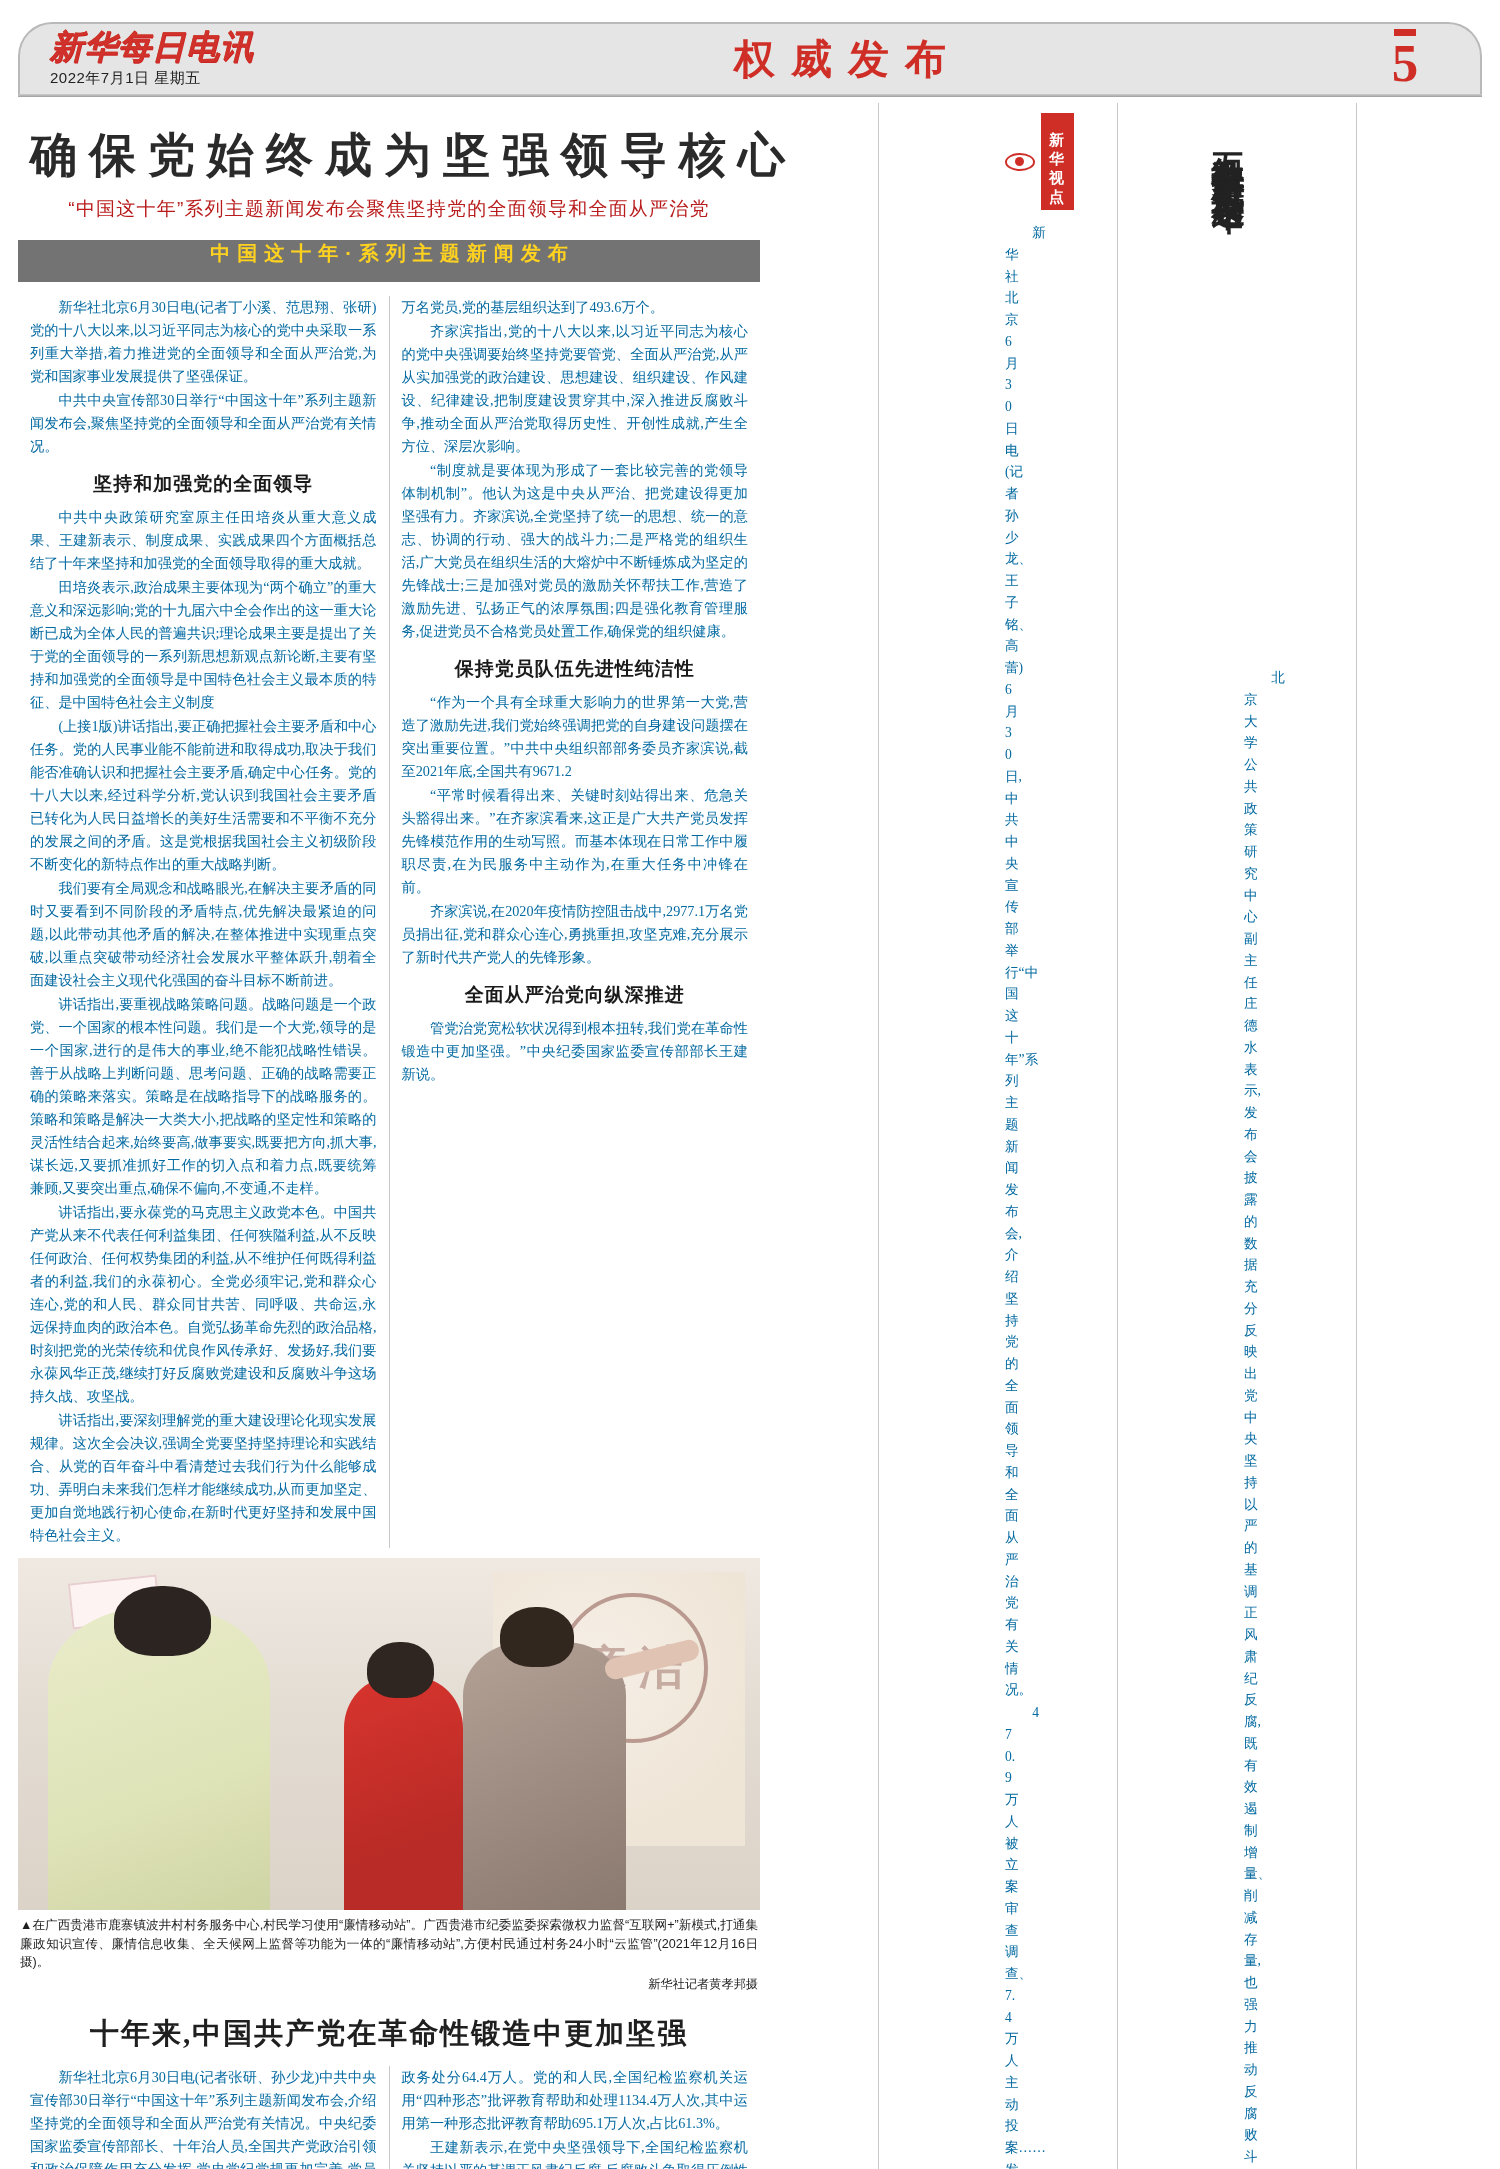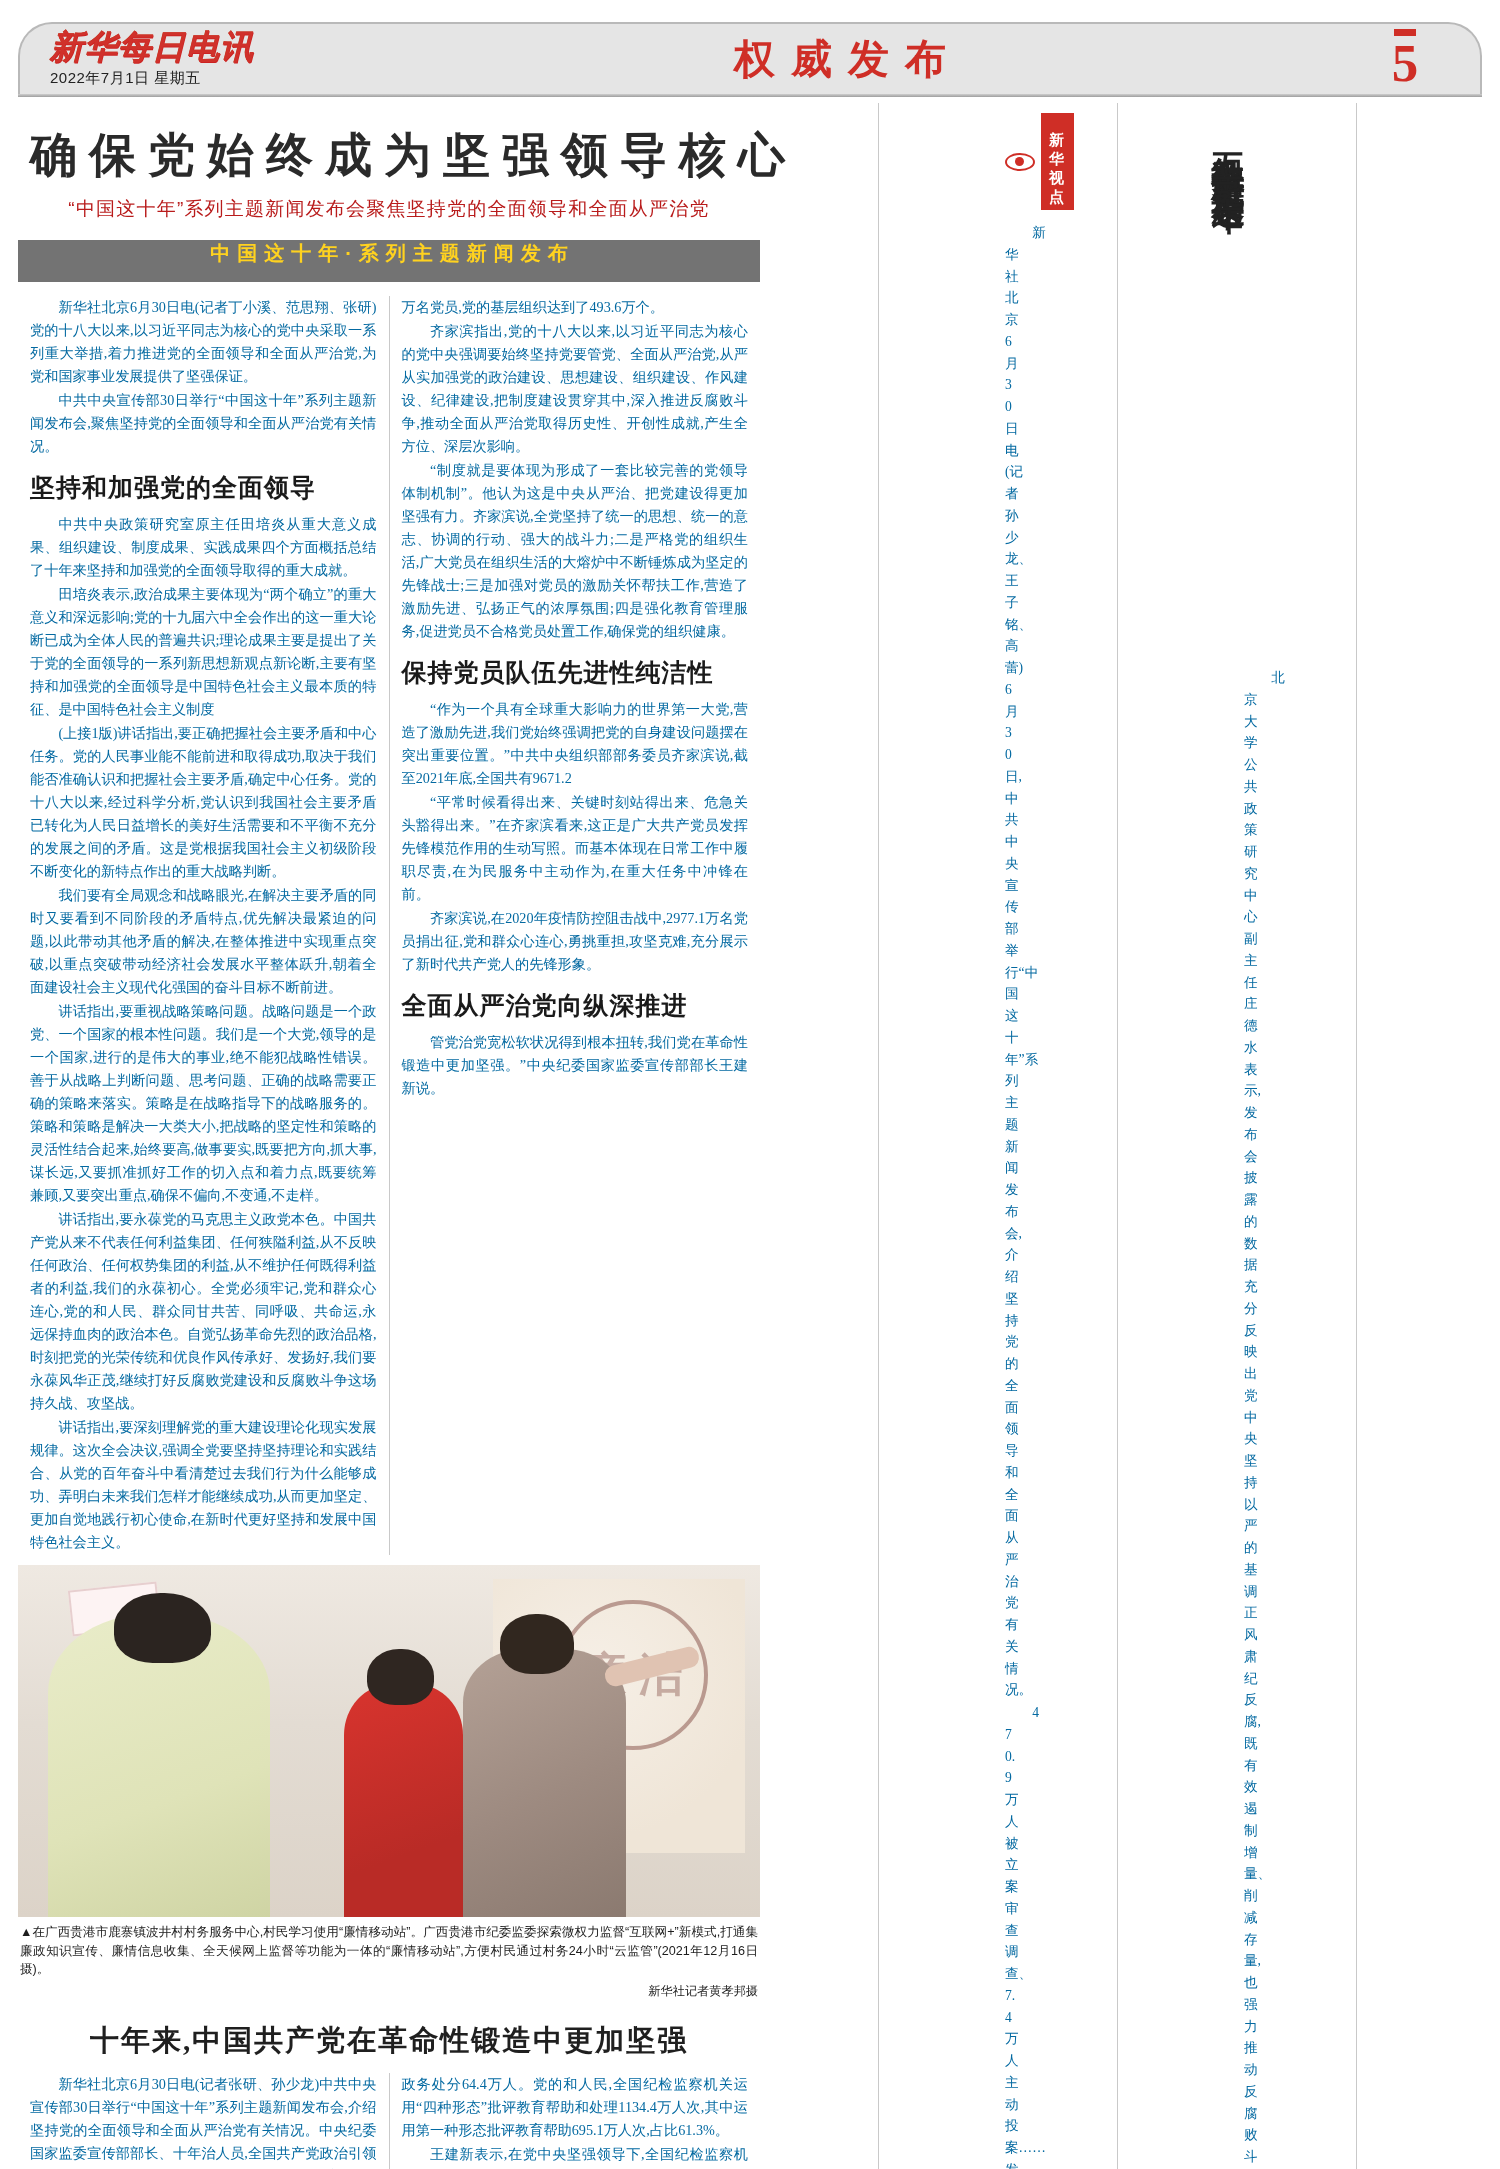--- a/index.html
+++ b/index.html
@@ -116,21 +116,22 @@
     text-indent: 2em;
     color: #0369a1;
     margin-bottom: 1px;
     word-break: break-all;
   }
   p.art.noind { text-indent: 0; }
 
   h3.sub {
     font-family: "Liberation Sans", sans-serif;
     font-weight: 700;
-    font-size: 25px;
+    font-size: 19px;
+    text-align: center;
     color: #1a1a1a;
     margin: 13px 0 9px 0;
     letter-spacing: 1px;
   }
 
   
   .photo-wrap { margin: 10px 0 4px 0; }
   .photo {
     width: 100%; height: 352px;
     position: relative; overflow: hidden;
@@ -259,21 +260,21 @@
       <div class="redbanner">
         <span>中国这十年·系列主题新闻发布</span>
       </div>
 
       <div class="two-col-flow">
 
         <div class="flowcol">
           <p class="art">新华社北京6月30日电(记者丁小溪、范思翔、张研)党的十八大以来,以习近平同志为核心的党中央采取一系列重大举措,着力推进党的全面领导和全面从严治党,为党和国家事业发展提供了坚强保证。</p>
           <p class="art">中共中央宣传部30日举行“中国这十年”系列主题新闻发布会,聚焦坚持党的全面领导和全面从严治党有关情况。</p>
           <h3 class="sub">坚持和加强党的全面领导</h3>
-          <p class="art">中共中央政策研究室原主任田培炎从重大意义成果、组织建设、制度成果、实践成果四个方面概括总结了十年来坚持和加强党的全面领导取得的重大成就。</p>
+          <p class="art">中共中央政策研究室原主任田培炎从重大意义成果、王建新表示、制度成果、实践成果四个方面概括总结了十年来坚持和加强党的全面领导取得的重大成就。</p>
           <p class="art">田培炎表示,政治成果主要体现为“两个确立”的重大意义和深远影响;党的十九届六中全会作出的这一重大论断已成为全体人民的普遍共识;理论成果主要是提出了关于党的全面领导的一系列新思想新观点新论断,主要有坚持和加强党的全面领导是中国特色社会主义最本质的特征、是中国特色社会主义制度</p>
           <p class="art">(上接1版)讲话指出,要正确把握社会主要矛盾和中心任务。党的人民事业能不能前进和取得成功,取决于我们能否准确认识和把握社会主要矛盾,确定中心任务。党的十八大以来,经过科学分析,党认识到我国社会主要矛盾已转化为人民日益增长的美好生活需要和不平衡不充分的发展之间的矛盾。这是党根据我国社会主义初级阶段不断变化的新特点作出的重大战略判断。</p>
           <p class="art">我们要有全局观念和战略眼光,在解决主要矛盾的同时又要看到不同阶段的矛盾特点,优先解决最紧迫的问题,以此带动其他矛盾的解决,在整体推进中实现重点突破,以重点突破带动经济社会发展水平整体跃升,朝着全面建设社会主义现代化强国的奋斗目标不断前进。</p>
           <p class="art">讲话指出,要重视战略策略问题。战略问题是一个政党、一个国家的根本性问题。我们是一个大党,领导的是一个国家,进行的是伟大的事业,绝不能犯战略性错误。善于从战略上判断问题、思考问题、正确的战略需要正确的策略来落实。策略是在战略指导下的战略服务的。策略和策略是解决一大类大小,把战略的坚定性和策略的灵活性结合起来,始终要高,做事要实,既要把方向,抓大事,谋长远,又要抓准抓好工作的切入点和着力点,既要统筹兼顾,又要突出重点,确保不偏向,不变通,不走样。</p>
           <p class="art">讲话指出,要永葆党的马克思主义政党本色。中国共产党从来不代表任何利益集团、任何狭隘利益,从不反映任何政治、任何权势集团的利益,从不维护任何既得利益者的利益,我们的永葆初心。全党必须牢记,党和群众心连心,党的和人民、群众同甘共苦、同呼吸、共命运,永远保持血肉的政治本色。自觉弘扬革命先烈的政治品格,时刻把党的光荣传统和优良作风传承好、发扬好,我们要永葆风华正茂,继续打好反腐败党建设和反腐败斗争这场持久战、攻坚战。</p>
           <p class="art">讲话指出,要深刻理解党的重大建设理论化现实发展规律。这次全会决议,强调全党要坚持坚持理论和实践结合、从党的百年奋斗中看清楚过去我们行为什么能够成功、弄明白未来我们怎样才能继续成功,从而更加坚定、更加自觉地践行初心使命,在新时代更好坚持和发展中国特色社会主义。</p>
         </div>
         <div class="colsep"></div>
 
         <div class="flowcol">

